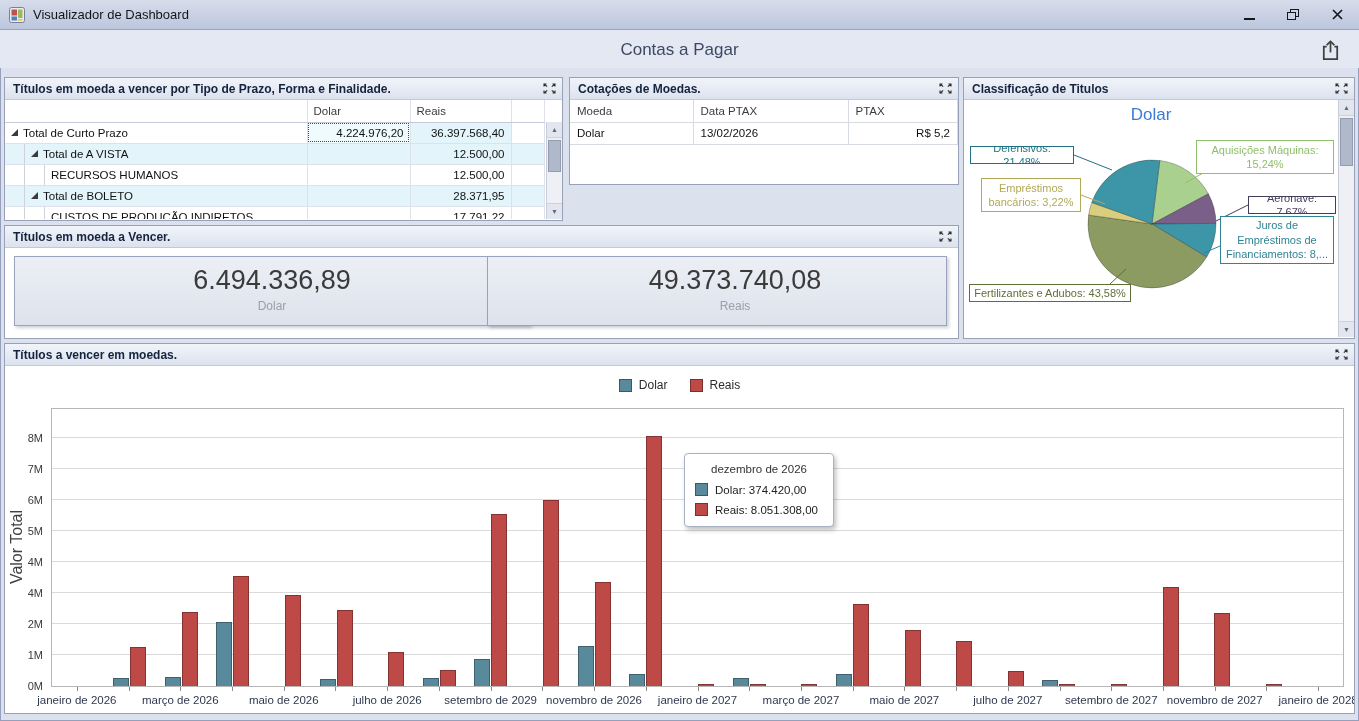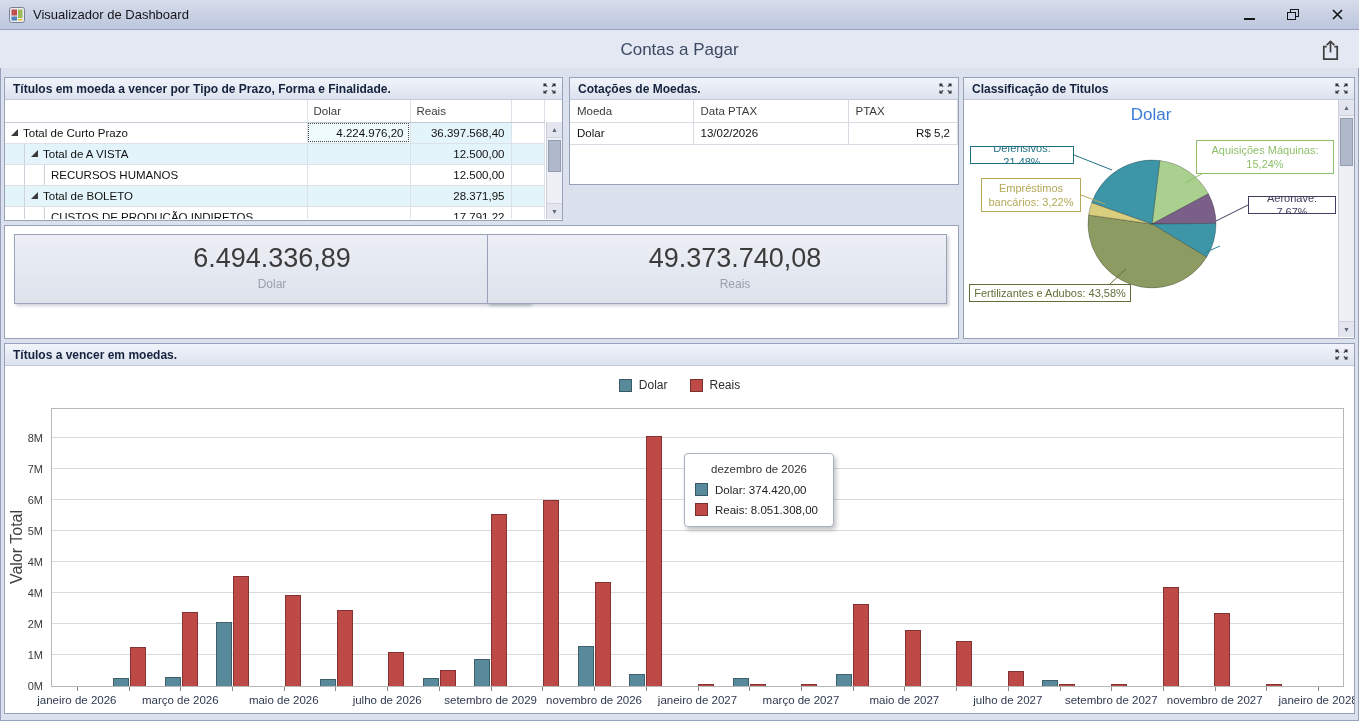--- a/index.html
+++ b/index.html
@@ -314,27 +314,37 @@
           <line x1="110" y1="55" x2="148" y2="70" stroke="#1f7083" stroke-width="1"></line>
         </svg>
       <div id="pieTitle">Dolar</div>
       <div class="vscroll" style="top:0;">
         <div class="sarrow" style="top:0;">▲</div>
         <div class="sthumb" style="top:18px; height:48px;"></div>
         <div class="sarrow sdown">▼</div>
       </div>
     <div class="callout" style="left: 232px; top: 40px; width: 138px; height: 34px; border-color: rgb(143, 191, 106); color: rgb(143, 191, 106);">Aquisições Máquinas: 15,24%</div>
         <div class="callout" style="left: 284px; top: 96px; width: 88px; height: 18px; border-color: rgb(68, 61, 92); color: rgb(68, 61, 92);">Aeronave: 7,67%</div>
+        <div class="callout" style="left: 256px; top: 116px; width: 114px; height: 48px; border-color: rgb(46, 132, 148); color: rgb(46, 132, 148);">Juros de Empréstimos de Financiamentos: 8,...</div>
         <div class="callout" style="left: 5px; top: 184px; width: 162px; height: 18px; border-color: rgb(95, 111, 56); color: rgb(95, 111, 56);">Fertilizantes e Adubos: 43,58%</div>
         <div class="callout" style="left: 17px; top: 78px; width: 100px; height: 34px; border-color: rgb(179, 169, 88); color: rgb(179, 169, 88);">Empréstimos bancários: 3,22%</div>
         <div class="callout" style="left: 6px; top: 46px; width: 104px; height: 18px; border-color: rgb(31, 112, 131); color: rgb(31, 112, 131);">Defensivos: 21,48%</div>
       </div>
   </div>
 
   <div class="panel" id="panelTotals">
+    <div class="phead">
+      <span class="ptitle">Títulos em moeda a Vencer.</span>
+      <svg class="maxico" width="13" height="11" viewBox="0 0 13 11" fill="none" stroke="#2f2f2f" stroke-width="1.1">
+        <path d="M1 3.5 V1 H3.5 M1 1 L4.2 3.7"></path>
+          <path d="M9.5 1 H12 V3.5 M12 1 L8.8 3.7"></path>
+        <path d="M1 7.5 V10 H3.5 M1 10 L4.2 7.3"></path>
+          <path d="M9.5 10 H12 V7.5 M12 10 L8.8 7.3"></path>
+      </svg>
+    </div>
     <div class="pbody">
       <div class="card" style="left:9px; width:516px;">
         <div class="cval">6.494.336,89</div>
         <div class="clab">Dolar</div>
       </div>
       <div class="card" style="left:482px; width:460px;padding-left:36px;">
         <div class="cval">49.373.740,08</div>
         <div class="clab">Reais</div>
       </div>
     </div>

